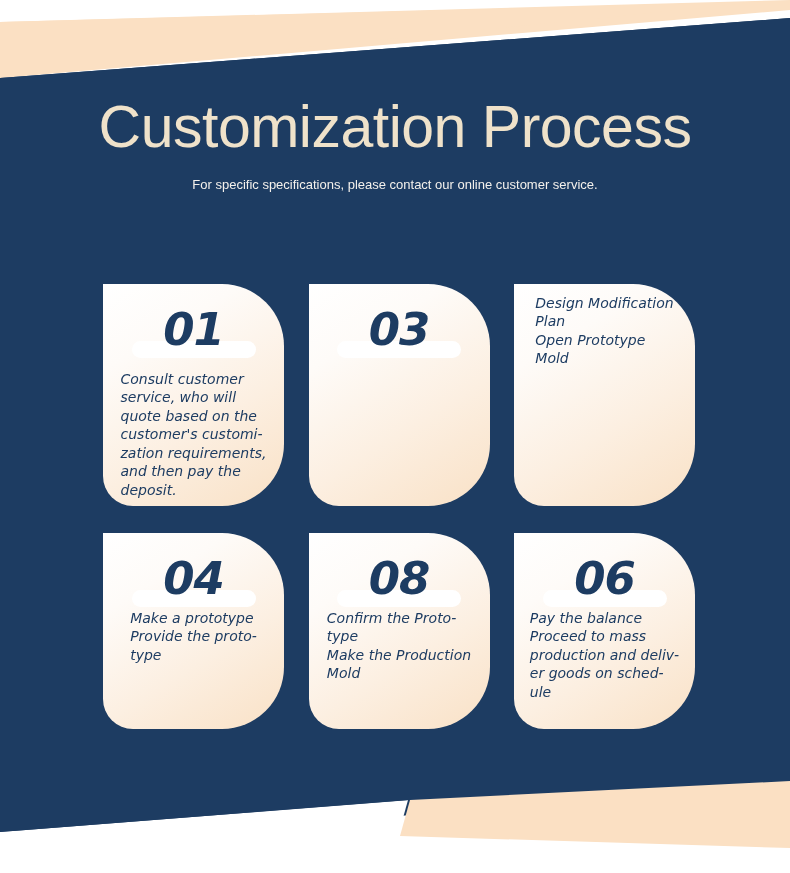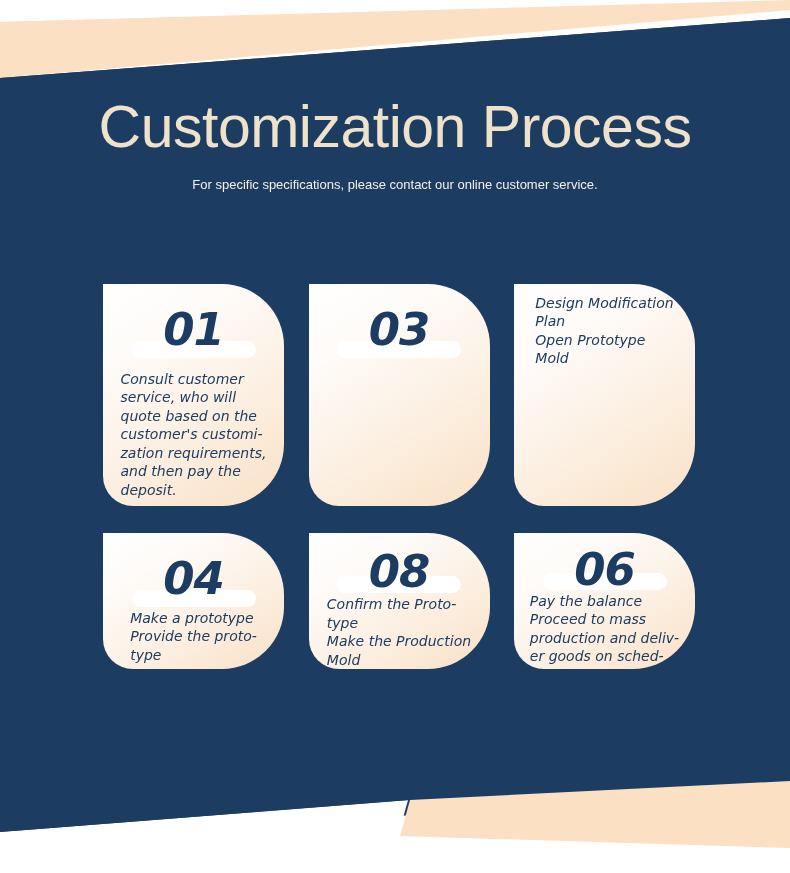--- a/index.html
+++ b/index.html
@@ -79,21 +79,21 @@
                 #FFFFFF 0%,
                 #FEFBF8 26%,
                 #FCEFE1 62%,
                 #F9E1C6 100%);
     border-radius: 0 62px 62px 30px;
     display: flex;
     flex-direction: column;
     align-items: center;
     overflow: hidden;
   }
-  .card.short { height: 136px; }
+  .card.short { height: 196px; }
 
   .num-wrap {
     position: relative;
     margin-top: 14px;
     height: 62px;
     width: 100%;
     display: flex;
     align-items: center;
     justify-content: center;
   }

